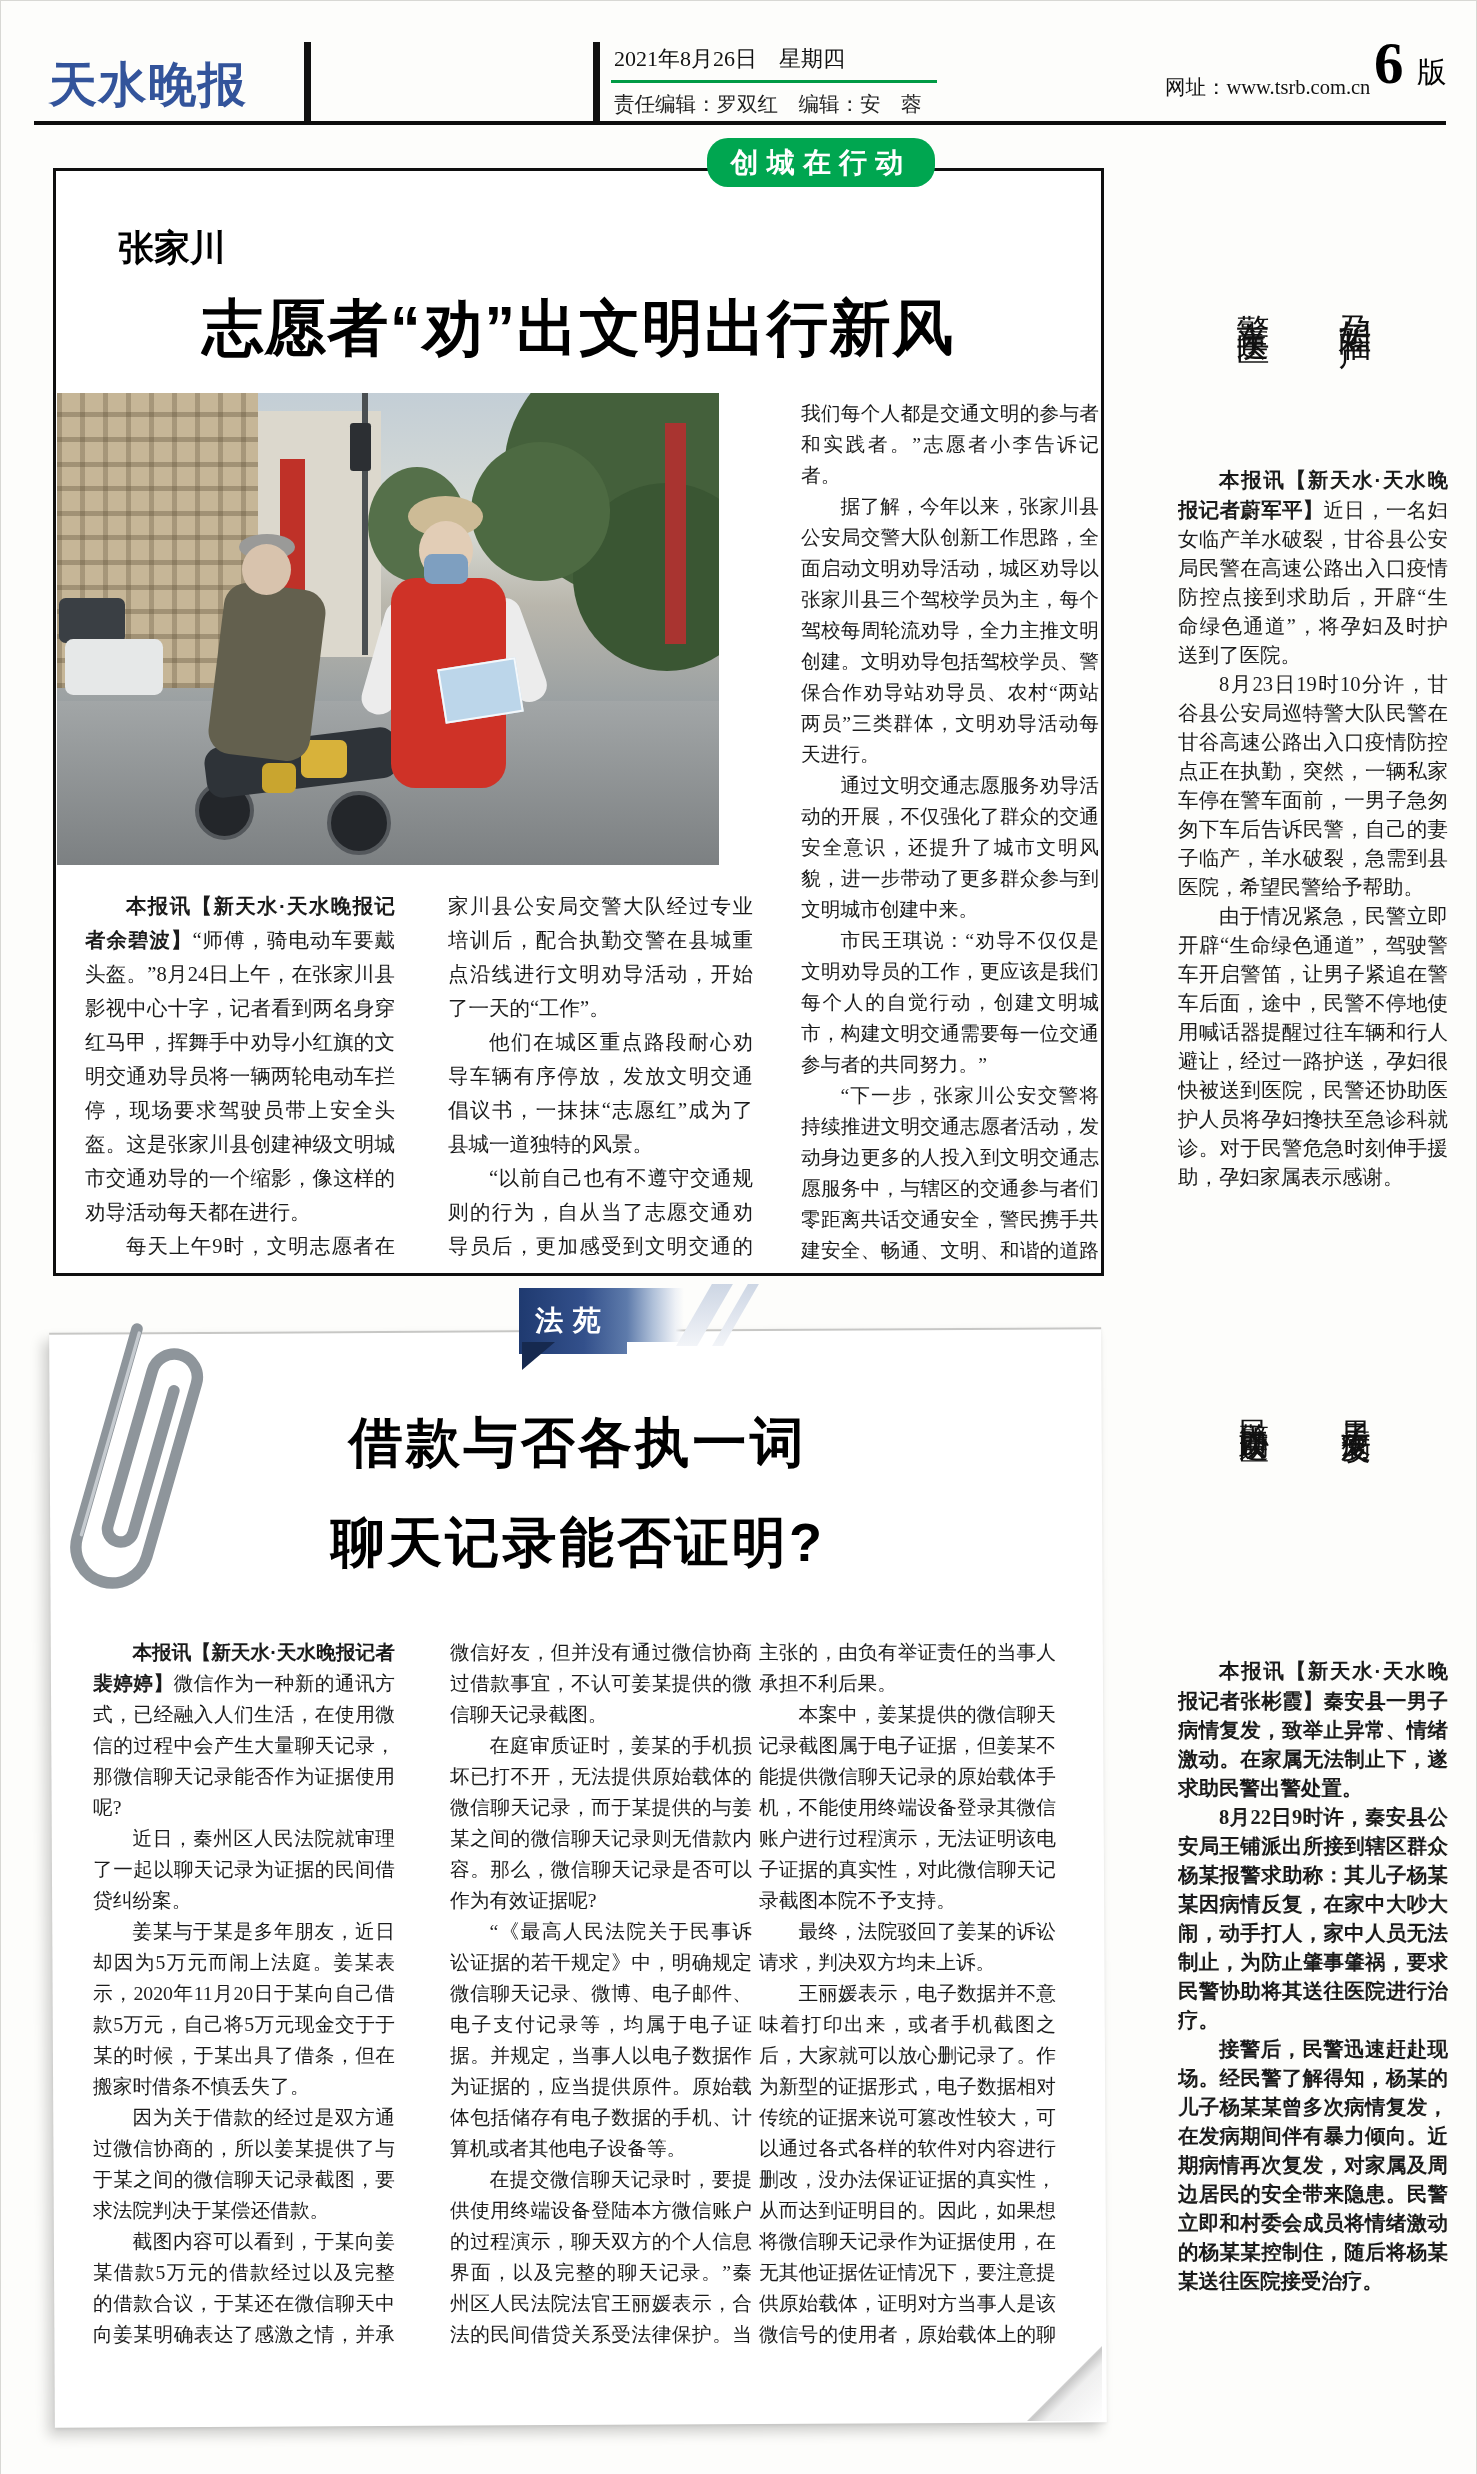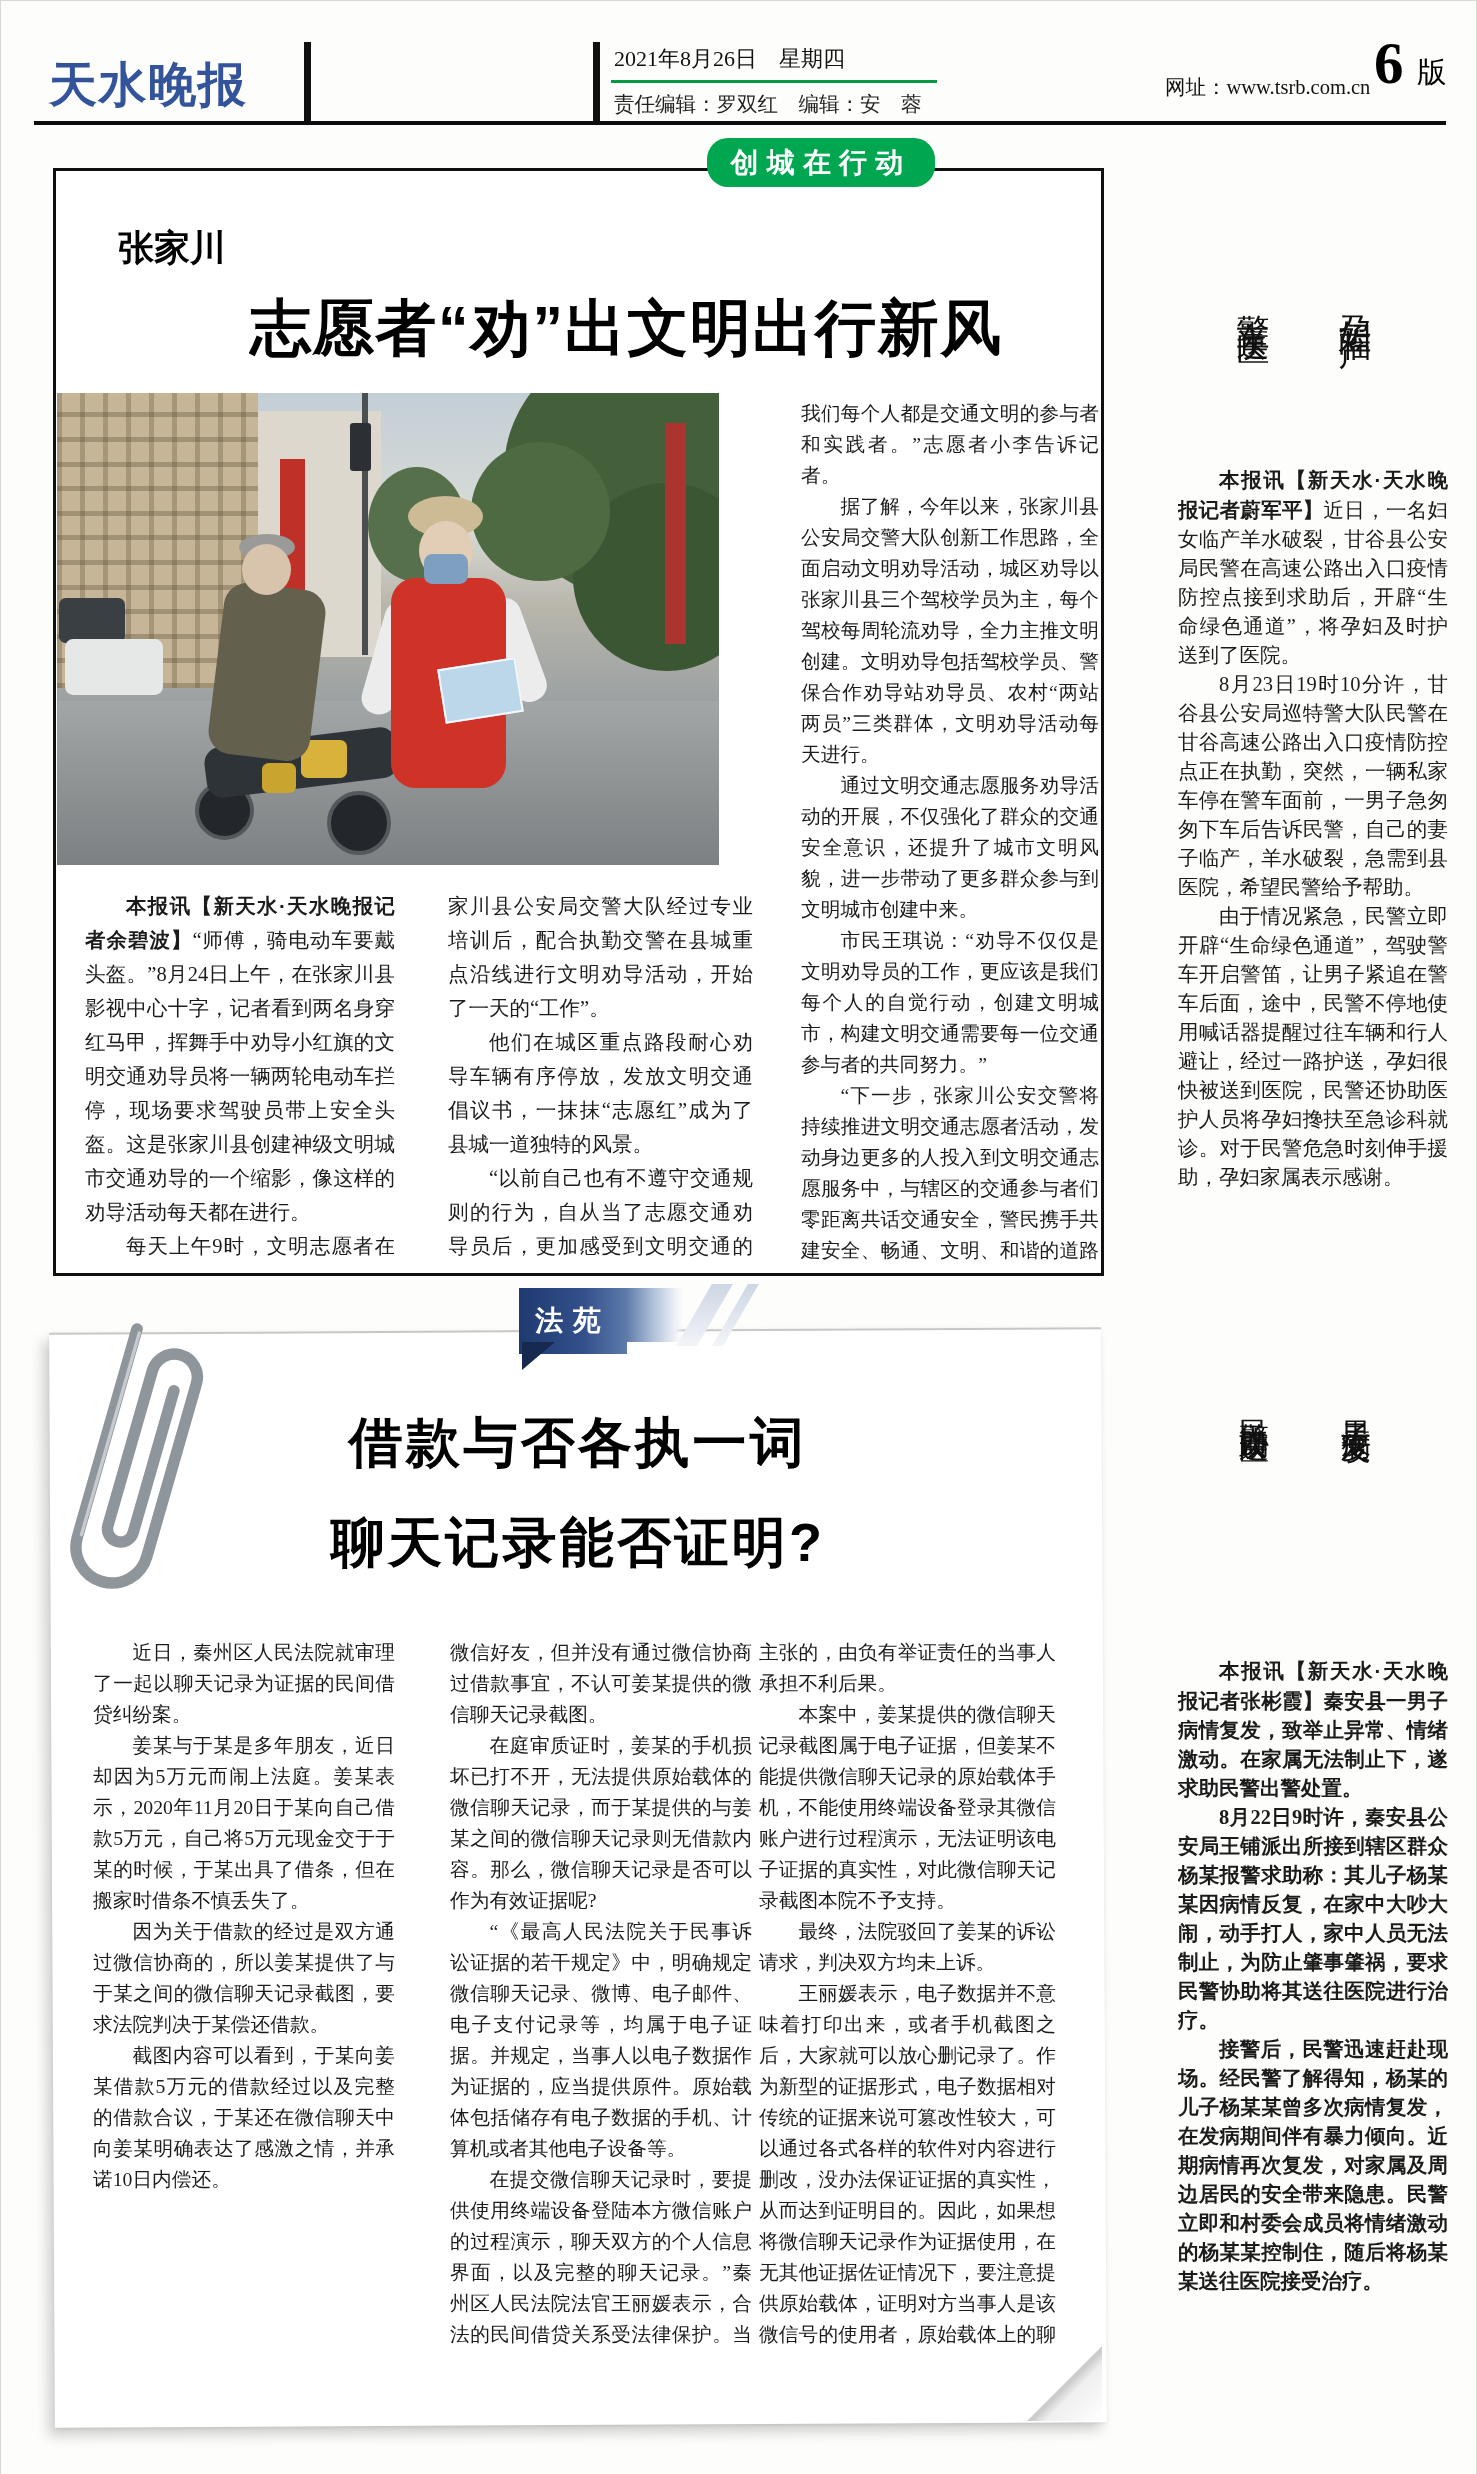--- a/index.html
+++ b/index.html
@@ -15,21 +15,21 @@
   .hurl{position:absolute;left:1164px;top:72px;font-size:20.5px;color:#111;}
   .hpagenum{position:absolute;left:1373px;top:28px;font-size:59px;font-weight:700;}
   .hpageword{position:absolute;left:1416px;top:52px;font-size:29.5px;}
   .rule-top{position:absolute;left:33px;top:120px;width:1412px;height:4.1px;background:#0d0d0d;}
   
   .a1box{position:absolute;left:52px;top:167px;width:1051px;height:1108px;border:3.3px solid #0f0f0f;box-sizing:border-box;background:#fff;}
   .campaign{position:absolute;left:706px;top:137px;width:228px;height:49px;display:flex;align-items:center;justify-content:center;
             color:#fff;font-size:28px;font-weight:700;letter-spacing:8.2px;font-family:"Liberation Sans","DejaVu Sans",sans-serif;z-index:5;}
   .kicker{position:absolute;left:85px;top:223px;font-size:36px;font-weight:700;z-index:3;margin-left:32px;}
   .a1head{position:absolute;left:52px;top:287px;width:1051px;text-align:center;font-size:61px;font-weight:900;letter-spacing:1.6px;z-index:3;
-          font-family:"Liberation Sans","DejaVu Sans",sans-serif;padding-left:48px;}
+          font-family:"Liberation Sans","DejaVu Sans",sans-serif;}
   
   .photo{position:absolute;left:56px;top:392px;width:662px;height:472px;overflow:hidden;z-index:2;
          background:linear-gradient(180deg,#c3ced6 0%,#d9dcd6 28%,#b9b6ac 45%,#9aa0a2 66%,#868b8d 100%);}
   .ph{position:absolute;}
   .bldg-left{left:0;top:0;width:201px;height:295px;background:#c6b697;
      background-image:repeating-linear-gradient(0deg,rgba(92,78,54,.35) 0 4.9px,transparent 4.9px 24.6px),
                       repeating-linear-gradient(90deg,rgba(92,78,54,.3) 0 4.9px,transparent 4.9px 23px);}
   .bldg-mid{left:201px;top:18px;width:123px;height:246px;background:#dcd8cd;}
   .bldg-right{left:565px;top:0;width:97px;height:246px;background:#b4ab9b;}
   .tree1{left:447px;top:-49px;width:254px;height:254px;border-radius:50%;background:#44603b;}
@@ -180,20 +180,21 @@
   <div class="lawbadge">法苑</div>
   <div class="lawtail"></div>
   <div class="fold"></div>
   <div class="stripe s1"></div>
   <div class="stripe s2"></div>
 
   <div class="lawhead lh1">借款与否各执一词</div>
   <div class="lawhead lh2">聊天记录能否证明?</div>
 
   <div class="col lawc" style="left:92px;top:1636px;width:302px;height:710px;">
+    <p><b>本报讯【新天水·天水晚报记者裴婷婷】</b><span>微信作为一种新的通讯方式，已经融入人们生活，在使用微信的过程中会产生大量聊天记录，那微信聊天记录能否作为证据使用呢?</span></p>
     <p>近日，秦州区人民法院就审理了一起以聊天记录为证据的民间借贷纠纷案。</p>
     <p>姜某与于某是多年朋友，近日却因为5万元而闹上法庭。姜某表示，2020年11月20日于某向自己借款5万元，自己将5万元现金交于于某的时候，于某出具了借条，但在搬家时借条不慎丢失了。</p>
     <p>因为关于借款的经过是双方通过微信协商的，所以姜某提供了与于某之间的微信聊天记录截图，要求法院判决于某偿还借款。</p>
     <p>截图内容可以看到，于某向姜某借款5万元的借款经过以及完整的借款合议，于某还在微信聊天中向姜某明确表达了感激之情，并承诺10日内偿还。</p>
 
   </div>
   <div class="col lawc" style="left:449px;top:1636px;width:302px;height:710px;">
     <p class="cont">微信好友，但并没有通过微信协商过借款事宜，不认可姜某提供的微信聊天记录截图。</p>
     <p>在庭审质证时，姜某的手机损坏已打不开，无法提供原始载体的微信聊天记录，而于某提供的与姜某之间的微信聊天记录则无借款内容。那么，微信聊天记录是否可以作为有效证据呢?</p>
     <p>“《最高人民法院关于民事诉讼证据的若干规定》中，明确规定微信聊天记录、微博、电子邮件、电子支付记录等，均属于电子证据。并规定，当事人以电子数据作为证据的，应当提供原件。原始载体包括储存有电子数据的手机、计算机或者其他电子设备等。</p>

